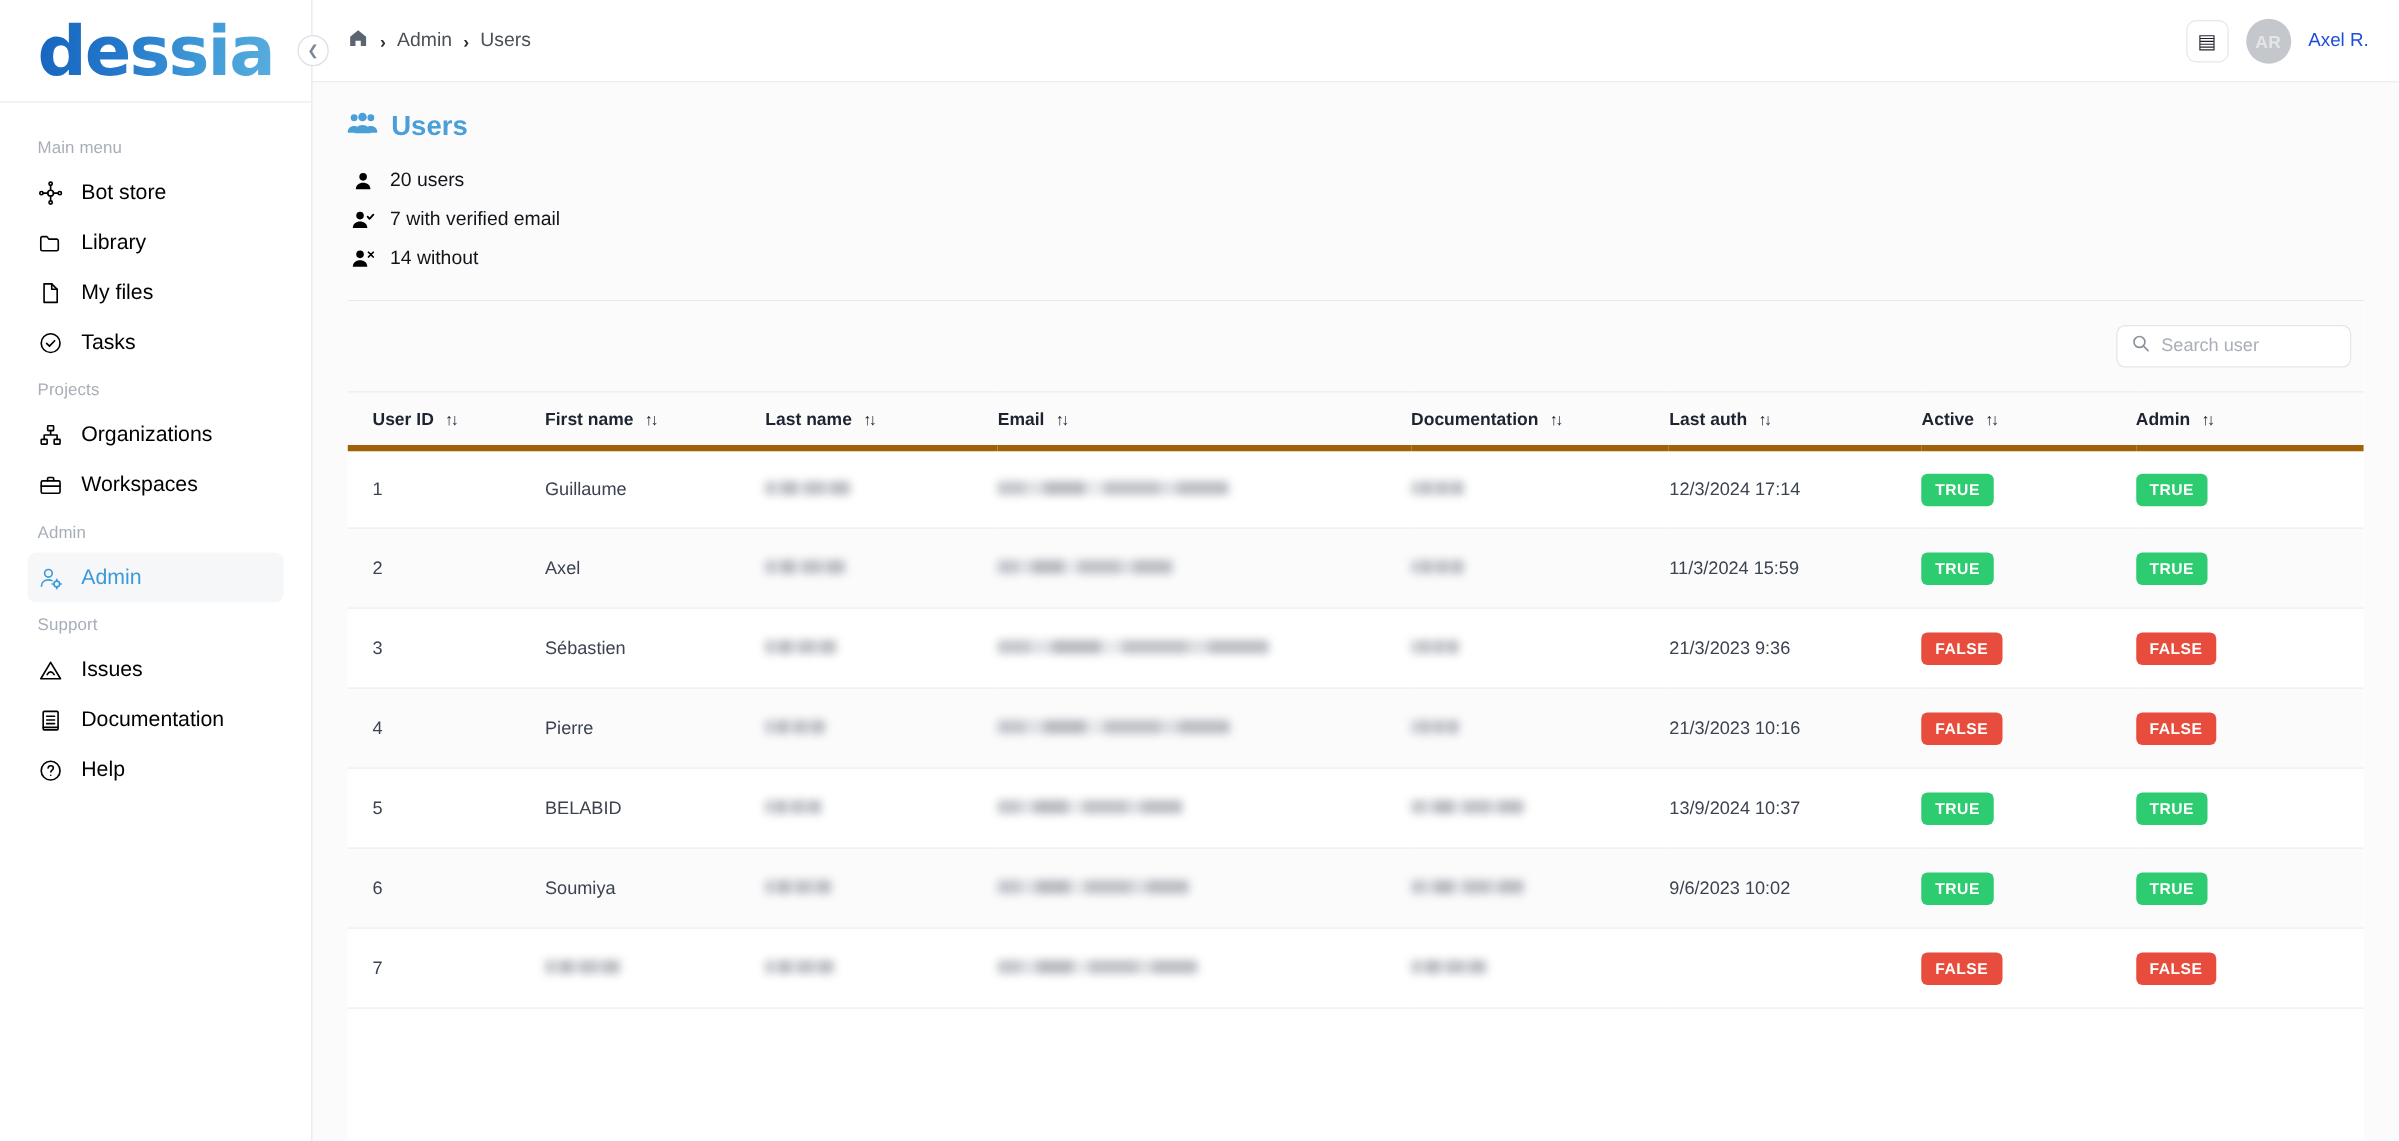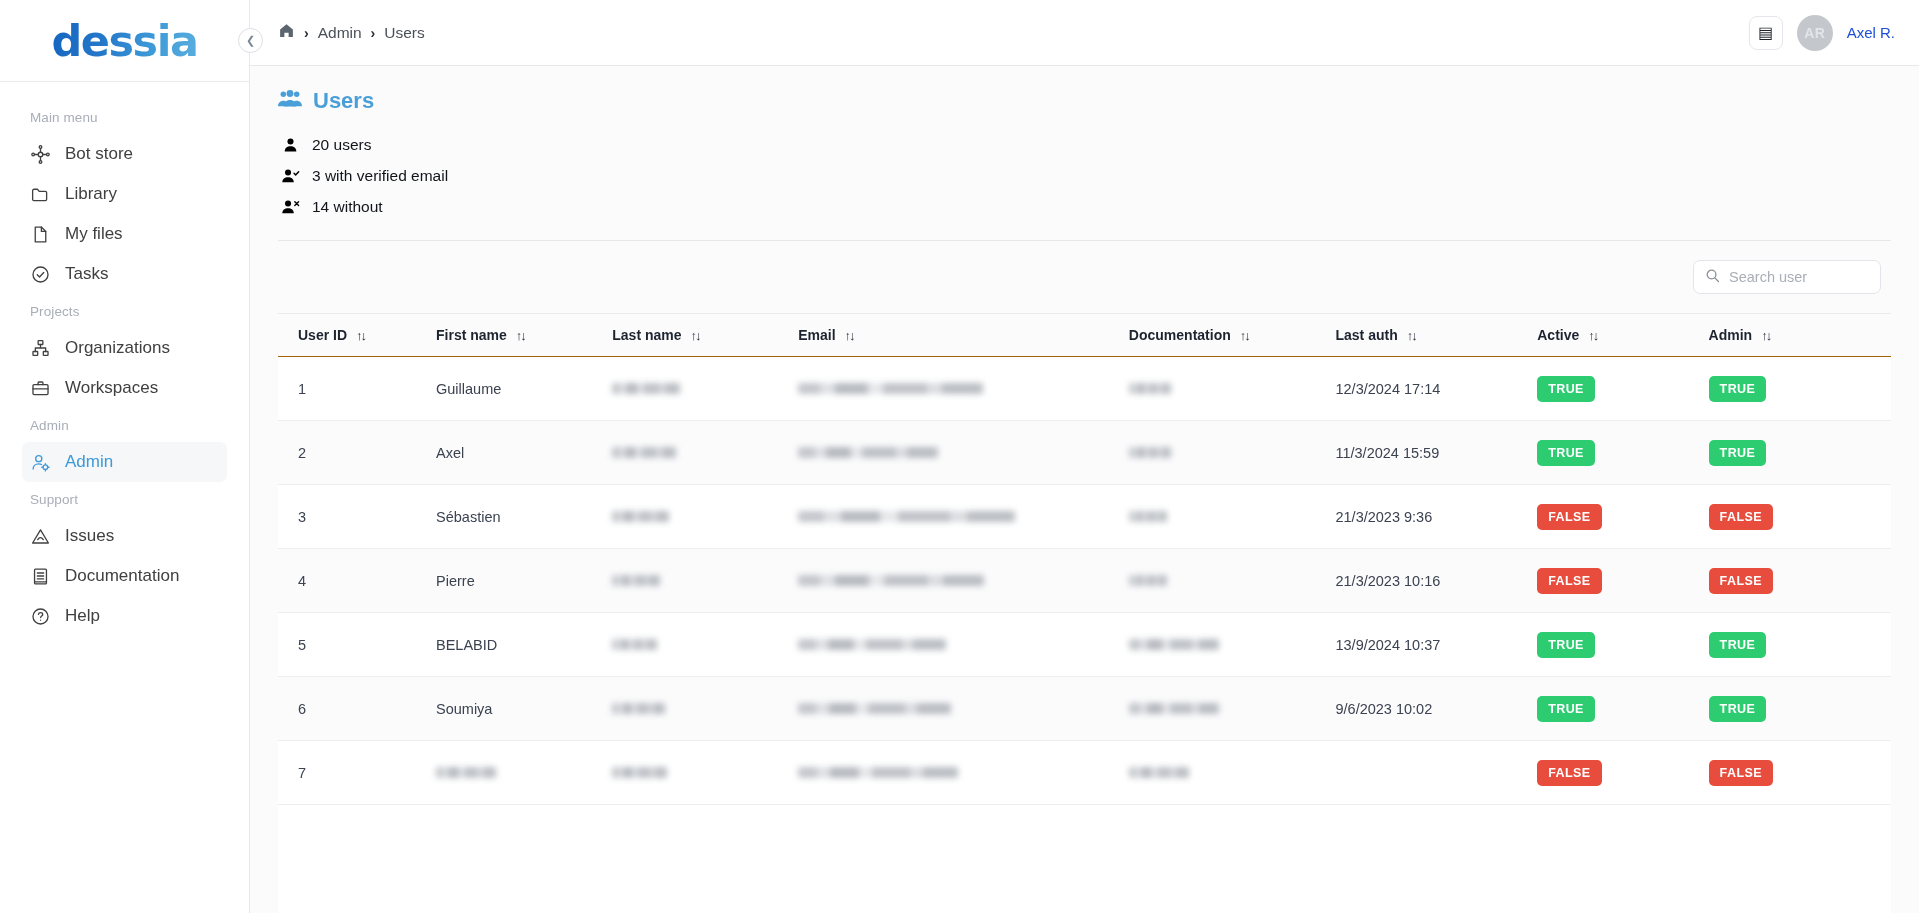--- a/index.html
+++ b/index.html
@@ -18,21 +18,21 @@
     border-right: 1px solid #e6e8ec;
     display: flex; flex-direction: column;
     position: relative;
   }
   .logo-zone {
     height: 82px; min-height: 82px;
     display: flex; align-items: center; justify-content: center;
     border-bottom: 1px solid #e9ebef;
   }
   .logo-text {
-    font-size: 43px; font-weight: 700; letter-spacing: -1.5px;
+    font-size: 55px; font-weight: 700; letter-spacing: -1.5px;
     background: linear-gradient(100deg, #1565c0 0%, #2477c9 35%, #3f9bd8 70%, #5aaede 100%);
     -webkit-background-clip: text; background-clip: text;
     color: transparent; -webkit-text-fill-color: transparent;
     font-family: "DejaVu Sans", sans-serif;
   }
   .collapse-btn {
     position: absolute; left: 238px; top: 28px;
     width: 25px; height: 25px; border-radius: 50%;
     background: #fff; border: 1px solid #dcdfe4;
     display: flex; align-items: center; justify-content: center;
@@ -40,21 +40,21 @@
   }
   .nav { padding-top: 18px; flex: 1; overflow: hidden; }
   .nav-group-label {
     font-size: 13.5px; color: #a8aeb8; padding: 10px 0 9px 30px;
     letter-spacing: .1px;
   }
   .nav-item {
     display: flex; align-items: center; gap: 14px;
     margin: 0 22px 0 22px; padding: 9px 0 9px 8px;
     height: 40px; border-radius: 7px;
-    color: #404040; font-size: 17px; cursor: pointer;
+    color: #000000; font-size: 17px; cursor: pointer;
   }
   .nav-item.active { background: #f6f7f9; color: #3c9ad8; }
   .nav-item .ic { width: 21px; height: 21px; display: flex; align-items: center; justify-content: center; flex: none; }
   .nav-item svg { stroke: currentColor; fill: none; stroke-width: 1.5; }
 
   
   .main { flex: 1; height: 913px; display: flex; flex-direction: column; min-width: 0; }
   .topbar {
     height: 66px; min-height: 66px;
     border-bottom: 1px solid #e6e8ec;
@@ -107,21 +107,21 @@
   .search-box input {
     border: none; outline: none; font-size: 14.5px; color: #3a3f47;
     font-family: "Liberation Sans", sans-serif; width: 100%; background: transparent;
   }
   .search-box input::placeholder { color: #a9aeb7; }
 
   table { width: 100%; border-collapse: collapse; table-layout: fixed; }
   thead tr { background: #fbfbfc; }
   th {
     text-align: right; font-size: 14px; font-weight: 700; color: #1d2430;
-    padding: 13px 0 13px 0; border-top: 1px solid #e9ebef; border-bottom: 1px solid #a16207;
+    padding: 13px 0 13px 0; border-top: 1px solid #e9ebef; border-bottom: 5px solid #a16207;
     white-space: nowrap;
   }
   th .hcell { display: flex; align-items: center; gap: 9px; }
   .sort { color: #1d2430; font-size: 13px; letter-spacing: -2px; cursor: pointer; }
   td {
     font-size: 14.5px; color: #3b4250; padding: 0;
     height: 64px; border-bottom: 1px solid #eceef1; vertical-align: middle;
   }
   tbody tr:nth-child(even) { background: #fbfbfc; }
   tbody tr:nth-child(odd) { background: #ffffff; }
@@ -320,21 +320,21 @@
             <span>20 users</span>
           </div>
           <div class="stat">
             <span class="ic">
               <svg width="20" height="18" viewBox="0 0 27 24" fill="#000">
                 <circle cx="10" cy="7" r="4.3"></circle>
                 <path d="M1.8 21c0-4.6 3.6-7.2 8.2-7.2s8.2 2.6 8.2 7.2z"></path>
                 <path d="M18.6 8.2l2.2 2.4 4.3-4.7" stroke="#000" stroke-width="2.1" fill="none" stroke-linecap="round" stroke-linejoin="round"></path>
               </svg>
             </span>
-            <span>3 with verified email</span>
+            <span>7 with verified email</span>
           </div>
           <div class="stat">
             <span class="ic">
               <svg width="20" height="18" viewBox="0 0 27 24" fill="#000">
                 <circle cx="10" cy="7" r="4.3"></circle>
                 <path d="M1.8 21c0-4.6 3.6-7.2 8.2-7.2s8.2 2.6 8.2 7.2z"></path>
                 <path d="M19.6 4.6l5.4 5.4M25 4.6l-5.4 5.4" stroke="#000" stroke-width="1.9" fill="none" stroke-linecap="round"></path>
               </svg>
             </span>
             <span>14 without</span>

